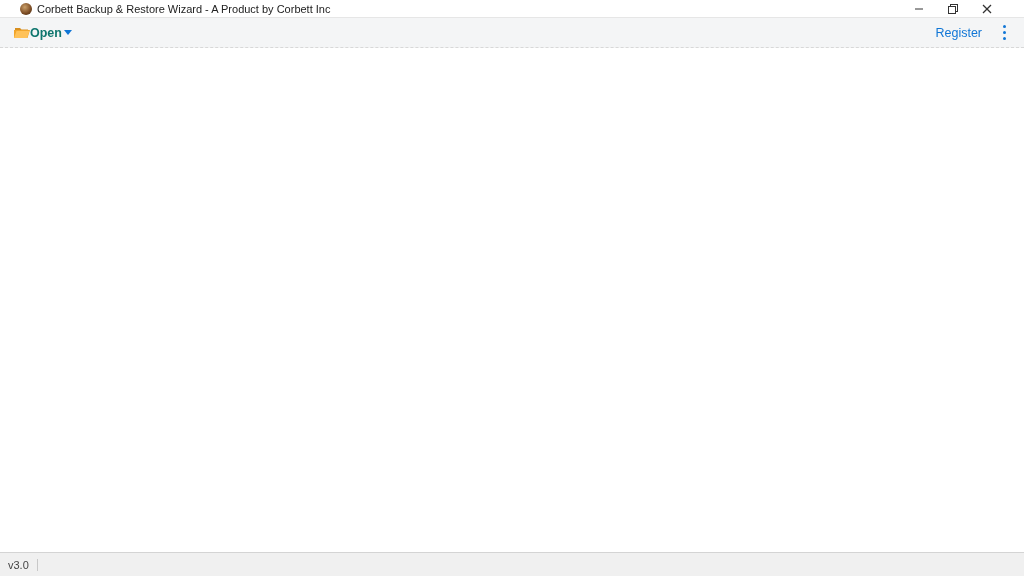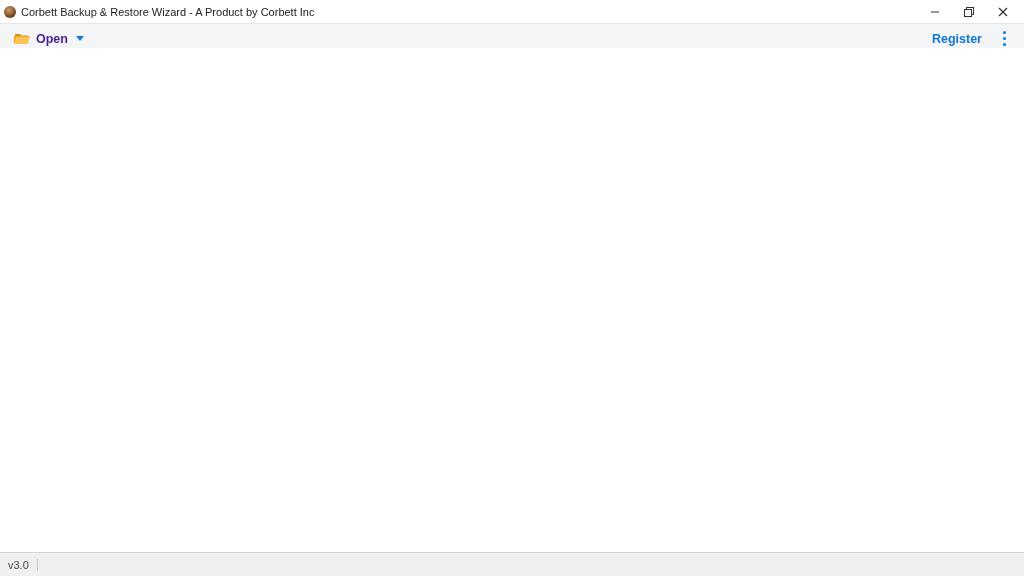--- a/index.html
+++ b/index.html
@@ -1,28 +1,28 @@
 <!DOCTYPE html>
 <html><head>
 <meta charset="utf-8">
 <style>
   * { box-sizing: border-box; margin: 0; padding: 0; }
   html, body { width: 1024px; height: 576px; font-family: "Segoe UI", Tahoma, sans-serif; font-size: 12px; color: #222; background: #fff; overflow: hidden; }
-  .titlebar { height: 24px; background: #fff; display: flex; align-items: center; padding: 0 4px; border-bottom: 1px solid #e6e6e6; }
+  .titlebar { height: 18px; background: #fff; display: flex; align-items: center; padding: 0 20px; border-bottom: 1px solid #e6e6e6; }
   .titlebar .app-icon { width: 12px; height: 12px; border-radius: 50%; background: radial-gradient(circle at 40% 35%, #caa06a 0%, #7a4a22 60%, #3a2a18 100%); margin-right: 5px; flex: 0 0 auto; }
   .titlebar .title { font-size: 11px; color: #222; white-space: nowrap; }
   .titlebar .spacer { flex: 1 1 auto; }
   .winbtn { width: 34px; height: 18px; display: flex; align-items: center; justify-content: center; color: #333; }
   .winbtn svg { display: block; }
   .toolbar { height: 30px; background: #f4f5f6; border-bottom: 1px dashed #d8d8d8; display: flex; align-items: center; padding: 0 8px; }
-  .open-btn { display: flex; align-items: center; gap: 6px; color: #4c1d95; font-size: 12.5px; font-weight: 600; cursor: pointer; padding: 4px 6px; }
+  .open-btn { display: flex; align-items: center; color: #0f766e; font-size: 12.5px; font-weight: 600; cursor: pointer; padding: 4px 6px; }
   .open-btn .folder-icon { width: 16px; height: 13px; position: relative; }
   .open-btn .chev { width: 0; height: 0; border-left: 4px solid transparent; border-right: 4px solid transparent; border-top: 5px solid #1076d6; margin-left: 2px; }
   .toolbar .spacer { flex: 1 1 auto; }
-  .register-link { color: #1076d6; font-size: 12.5px; font-weight: 700; cursor: pointer; padding: 4px 6px; }
+  .register-link { color: #1076d6; font-size: 12.5px; font-weight: 400; cursor: pointer; padding: 4px 6px; }
   .menu-more { width: 24px; height: 24px; display: flex; align-items: center; justify-content: center; cursor: pointer; margin-left: 4px; }
   .menu-more .dot { width: 3px; height: 3px; background: #1076d6; border-radius: 50%; margin: 1.5px 0; }
   .menu-more .dots { display: flex; flex-direction: column; align-items: center; }
   .content { position: absolute; top: 48px; bottom: 18px; left: 0; right: 0; background: #fff; }
   .statusbar { position: absolute; bottom: 0; left: 0; right: 0; height: 24px; background: #f0f0f0; border-top: 1px solid #d4d4d4; display: flex; align-items: center; padding: 0 8px; font-size: 11px; color: #444; }
   .statusbar .sep { width: 1px; height: 12px; background: #c8c8c8; margin: 0 8px; }
 </style>
 </head>
 <body>
 

